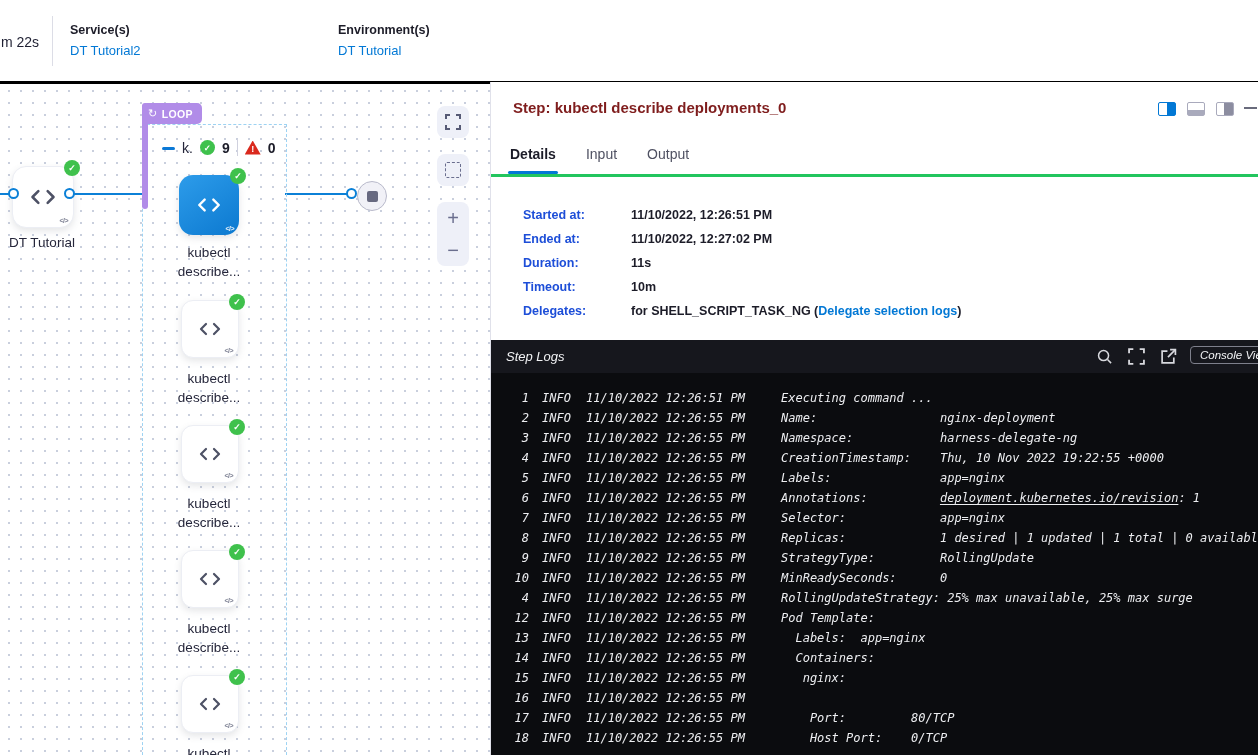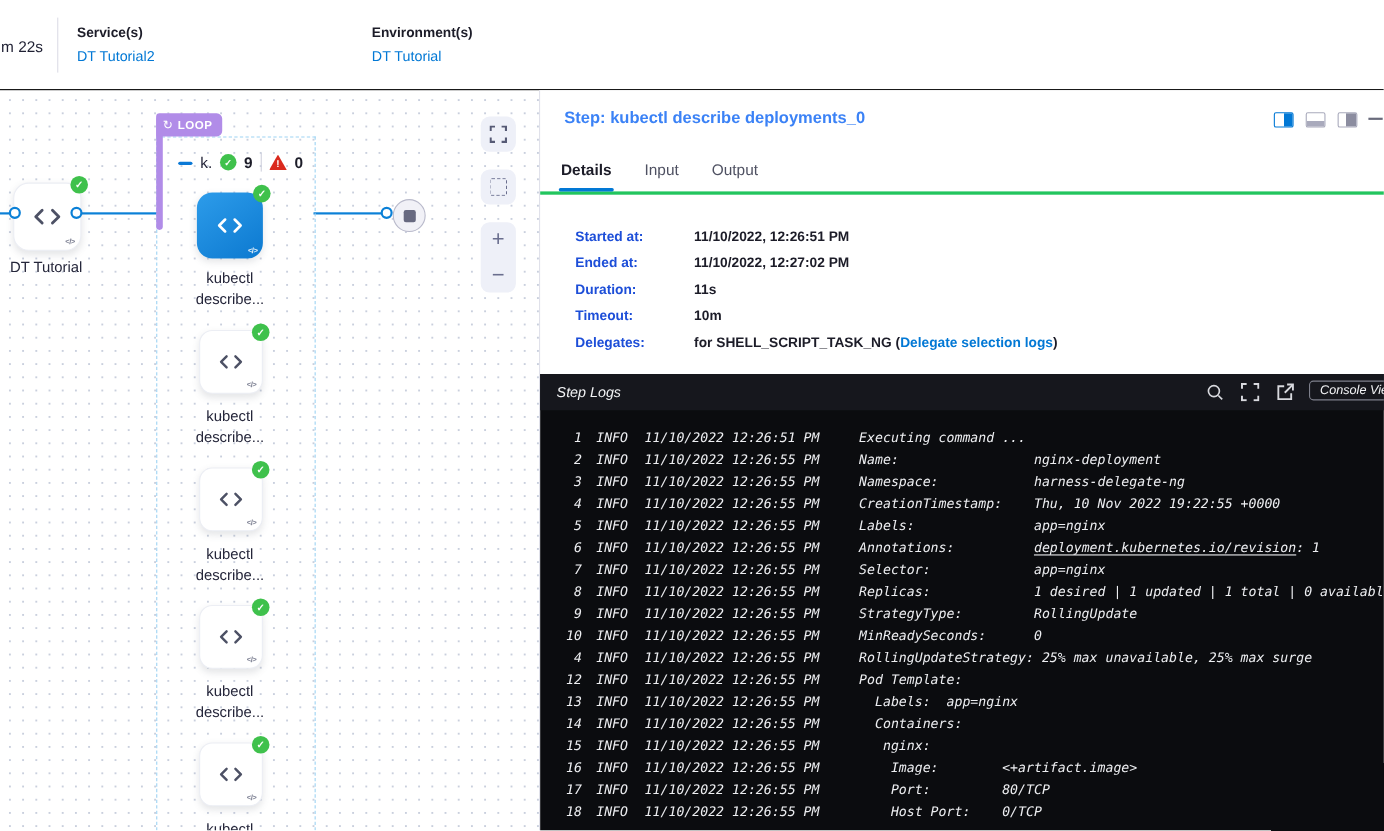--- a/index.html
+++ b/index.html
@@ -1,21 +1,21 @@
 <!DOCTYPE html>
 <html><head>
 <meta charset="utf-8">
 <style>
   html,body{margin:0;padding:0;background:#fff;}
   #app{position:relative;width:1258px;height:755px;overflow:hidden;
        font-family:"Liberation Sans",sans-serif;color:#1c1c28;}
 
   
   .tophdr{position:absolute;left:0;top:0;width:100%;height:81px;background:#fff;
-          border-bottom:1px solid #000000;}
+          border-bottom:3px solid #000000;}
   .dur{position:absolute;left:1px;top:34px;font-size:14px;color:#1f2033;font-weight:500;}
   .vdiv{position:absolute;left:52px;top:16px;width:1px;height:50px;background:#dcdde6;}
   .hblock{position:absolute;top:23px;}
   .hblock .hlab{font-size:12.5px;font-weight:700;color:#1c1c28;}
   .hblock .hlink{margin-top:6px;font-size:13px;color:#0278d5;font-weight:500;cursor:pointer;}
 
   
   .canvas{position:absolute;left:0;top:82px;width:490px;height:673px;overflow:hidden;
           background-image:radial-gradient(circle,#c9cfdd 1px,rgba(0,0,0,0) 1.3px);
           background-size:12px 12px;background-position:3px 3px;}
@@ -64,21 +64,21 @@
         display:flex;align-items:center;justify-content:center;cursor:pointer;z-index:8;}
   .marquee{width:14px;height:14px;border:1.6px dashed #6a6e8e;border-radius:2px;}
   .cpanel{position:absolute;left:437px;top:120px;width:32px;height:64px;background:#eef0f8;
           border-radius:8px;z-index:8;display:flex;flex-direction:column;}
   .cpanel span{flex:1;display:flex;align-items:center;justify-content:center;font-size:20px;
                color:#6a6e8e;cursor:pointer;}
 
   
   .panel{position:absolute;left:490px;top:82px;width:768px;height:673px;background:#fff;
          border-left:1px solid #e0e1ea;overflow:hidden;}
-  .ptitle{position:absolute;left:22px;top:17px;font-size:15px;font-weight:700;color:#3b82f6;}
+  .ptitle{position:absolute;left:22px;top:17px;font-size:15px;font-weight:700;color:#7f1d1d;}
   .licons{position:absolute;top:20px;right:0;left:0;height:16px;}
   .lic{position:absolute;width:16px;height:12px;border-radius:2px;cursor:pointer;}
   .lic1{left:667px;border:1.5px solid #0278d5;
         background:linear-gradient(to right,#fff 50%,#0278d5 50%);}
   .lic2{left:696px;border:1.5px solid #a9aabc;
         background:linear-gradient(to bottom,#fff 58%,#a9aabc 58%);}
   .lic3{left:725px;border:1.5px solid #a9aabc;
         background:linear-gradient(to right,#fff 42%,#8c8da0 42%);}
   .pmin{position:absolute;left:753px;top:5px;width:13px;height:2px;background:#696b7c;cursor:pointer;}
   .tabs{position:absolute;left:0;top:58px;width:100%;height:37px;border-bottom:3px solid #22c55e;
@@ -383,21 +383,20 @@
           <div class="lrow">
             <span class="ln">15</span>
             <span class="lvl">INFO</span>
             <span class="lt">11/10/2022 12:26:55 PM</span>
             <span class="lmsg">   nginx:</span>
           </div>
           <div class="lrow">
             <span class="ln">16</span>
             <span class="lvl">INFO</span>
             <span class="lt">11/10/2022 12:26:55 PM</span>
-            <span class="lmsg">    Image:        &lt;+artifact.image&gt;</span>
           </div>
           <div class="lrow">
             <span class="ln">17</span>
             <span class="lvl">INFO</span>
             <span class="lt">11/10/2022 12:26:55 PM</span>
             <span class="lmsg">    Port:         80/TCP</span>
           </div>
           <div class="lrow">
             <span class="ln">18</span>
             <span class="lvl">INFO</span>

